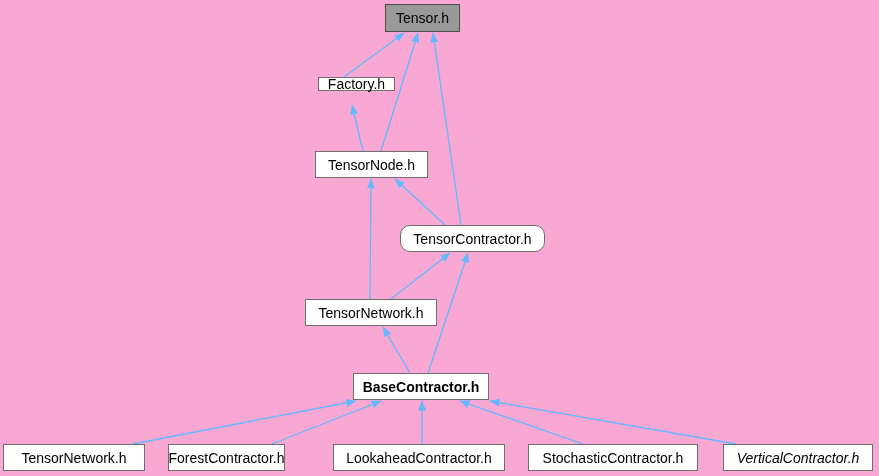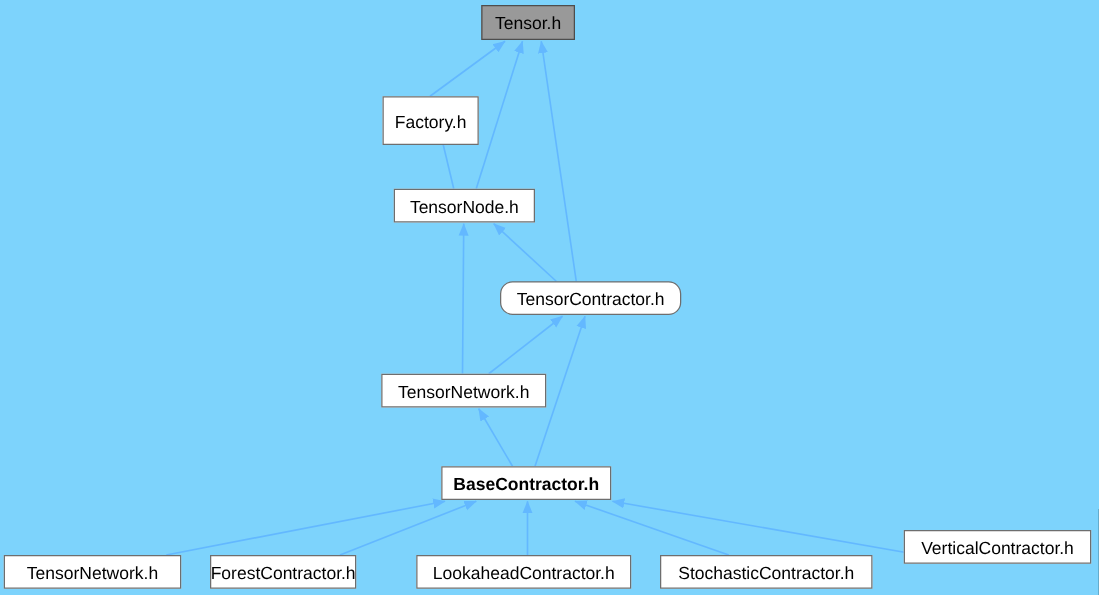--- a/index.html
+++ b/index.html
@@ -5,21 +5,21 @@
   html, body { margin: 0; padding: 0; }
   body {
     width: 879px; height: 476px;
     background: #000000;
     font-family: "Liberation Sans", sans-serif;
     overflow: hidden;
   }
   .graph {
     position: relative;
     width: 879px; height: 476px;
-    background: #7dd3fc;
+    background: #f9a8d4;
   }
   .graph svg.edges {
     position: absolute;
     left: 0; top: 0;
     width: 879px; height: 476px;
   }
   .node {
     position: absolute;
     box-sizing: border-box;
     background: #ffffff;
@@ -63,33 +63,33 @@
         <line x1="133" y1="444" x2="356" y2="401" stroke="#63b8ff" stroke-width="1.3" marker-end="url(#arrowhead)"></line>
         <line x1="272" y1="444" x2="381" y2="401" stroke="#63b8ff" stroke-width="1.3" marker-end="url(#arrowhead)"></line>
         <line x1="422" y1="444" x2="422" y2="401" stroke="#63b8ff" stroke-width="1.3" marker-end="url(#arrowhead)"></line>
         <line x1="583" y1="444" x2="460" y2="401" stroke="#63b8ff" stroke-width="1.3" marker-end="url(#arrowhead)"></line>
         <line x1="736" y1="444" x2="490" y2="401" stroke="#63b8ff" stroke-width="1.3" marker-end="url(#arrowhead)"></line>
       </g>
   </svg>
 
   <div class="node current" style="left:385px; top:4px;   width:75px;  height:28px;">Tensor.h</div>
 
-  <div class="node" style="left:306px; top:77px;  width:77px;  height:39px;">Factory.h</div>
+  <div class="node" style="left:318px; top:77px;  width:77px;  height:14px;">Factory.h</div>
 
   <div class="node" style="left:315px; top:151px; width:113px; height:27px;">TensorNode.h</div>
 
   <div class="node" style="left:400px; top:225px; width:145px; height:27px;border-radius:10px;">TensorContractor.h</div>
 
   <div class="node" style="left:305px; top:299px; width:132px; height:27px;">TensorNetwork.h</div>
 
   <div class="node" style="left:353px; top:373px; width:136px; height:27px;font-weight:bold;">BaseContractor.h</div>
 
   <div class="node" style="left:3px;   top:444px; width:142px; height:27px;">TensorNetwork.h</div>
 
   <div class="node" style="left:168px; top:444px; width:117px; height:27px;">ForestContractor.h</div>
 
   <div class="node" style="left:333px; top:444px; width:172px; height:27px;">LookaheadContractor.h</div>
 
   <div class="node" style="left:528px; top:444px; width:170px; height:27px;">StochasticContractor.h</div>
 
-  <div class="node" style="left:723px; top:424px; width:150px; height:27px;">VerticalContractor.h</div>
+  <div class="node" style="left:723px; top:444px; width:150px; height:27px;font-style:italic;">VerticalContractor.h</div>
 
 </div>
 
 </body></html>

